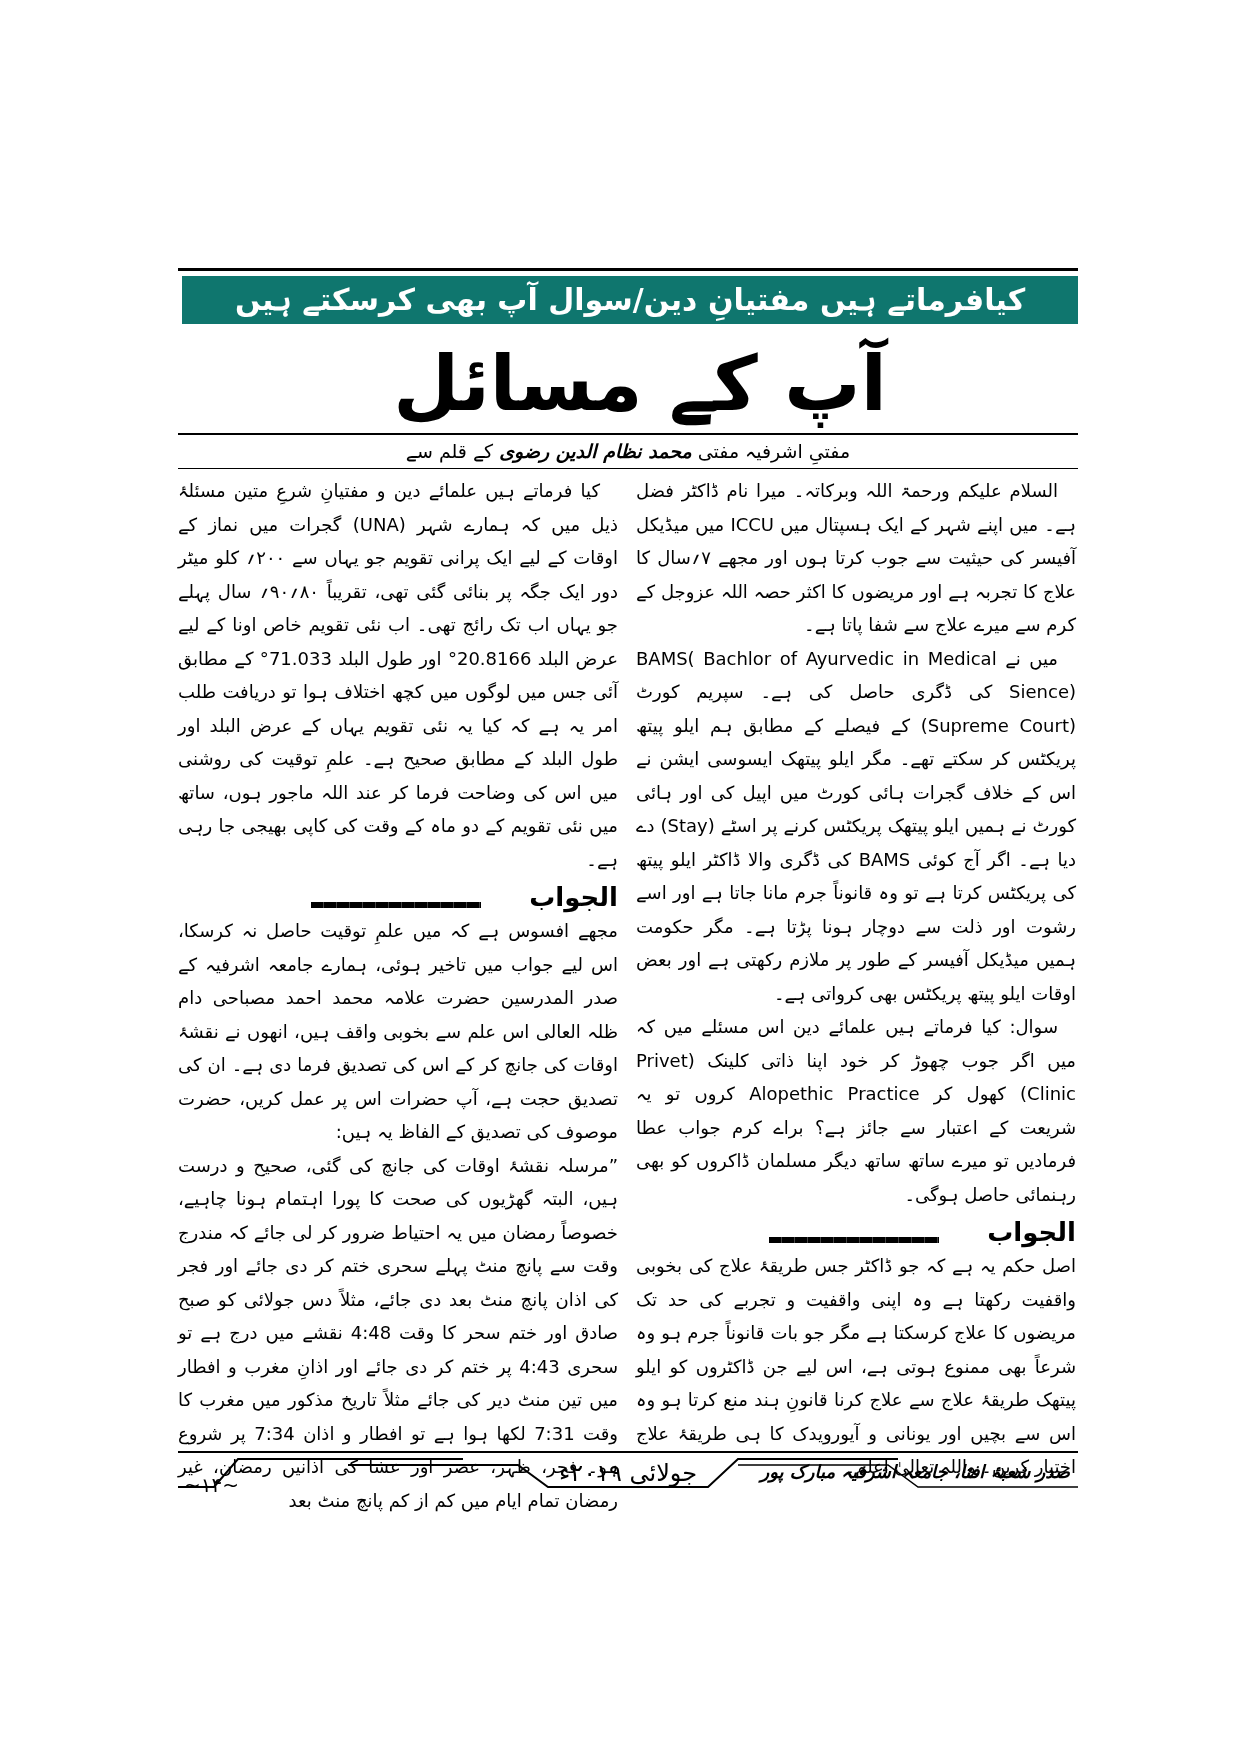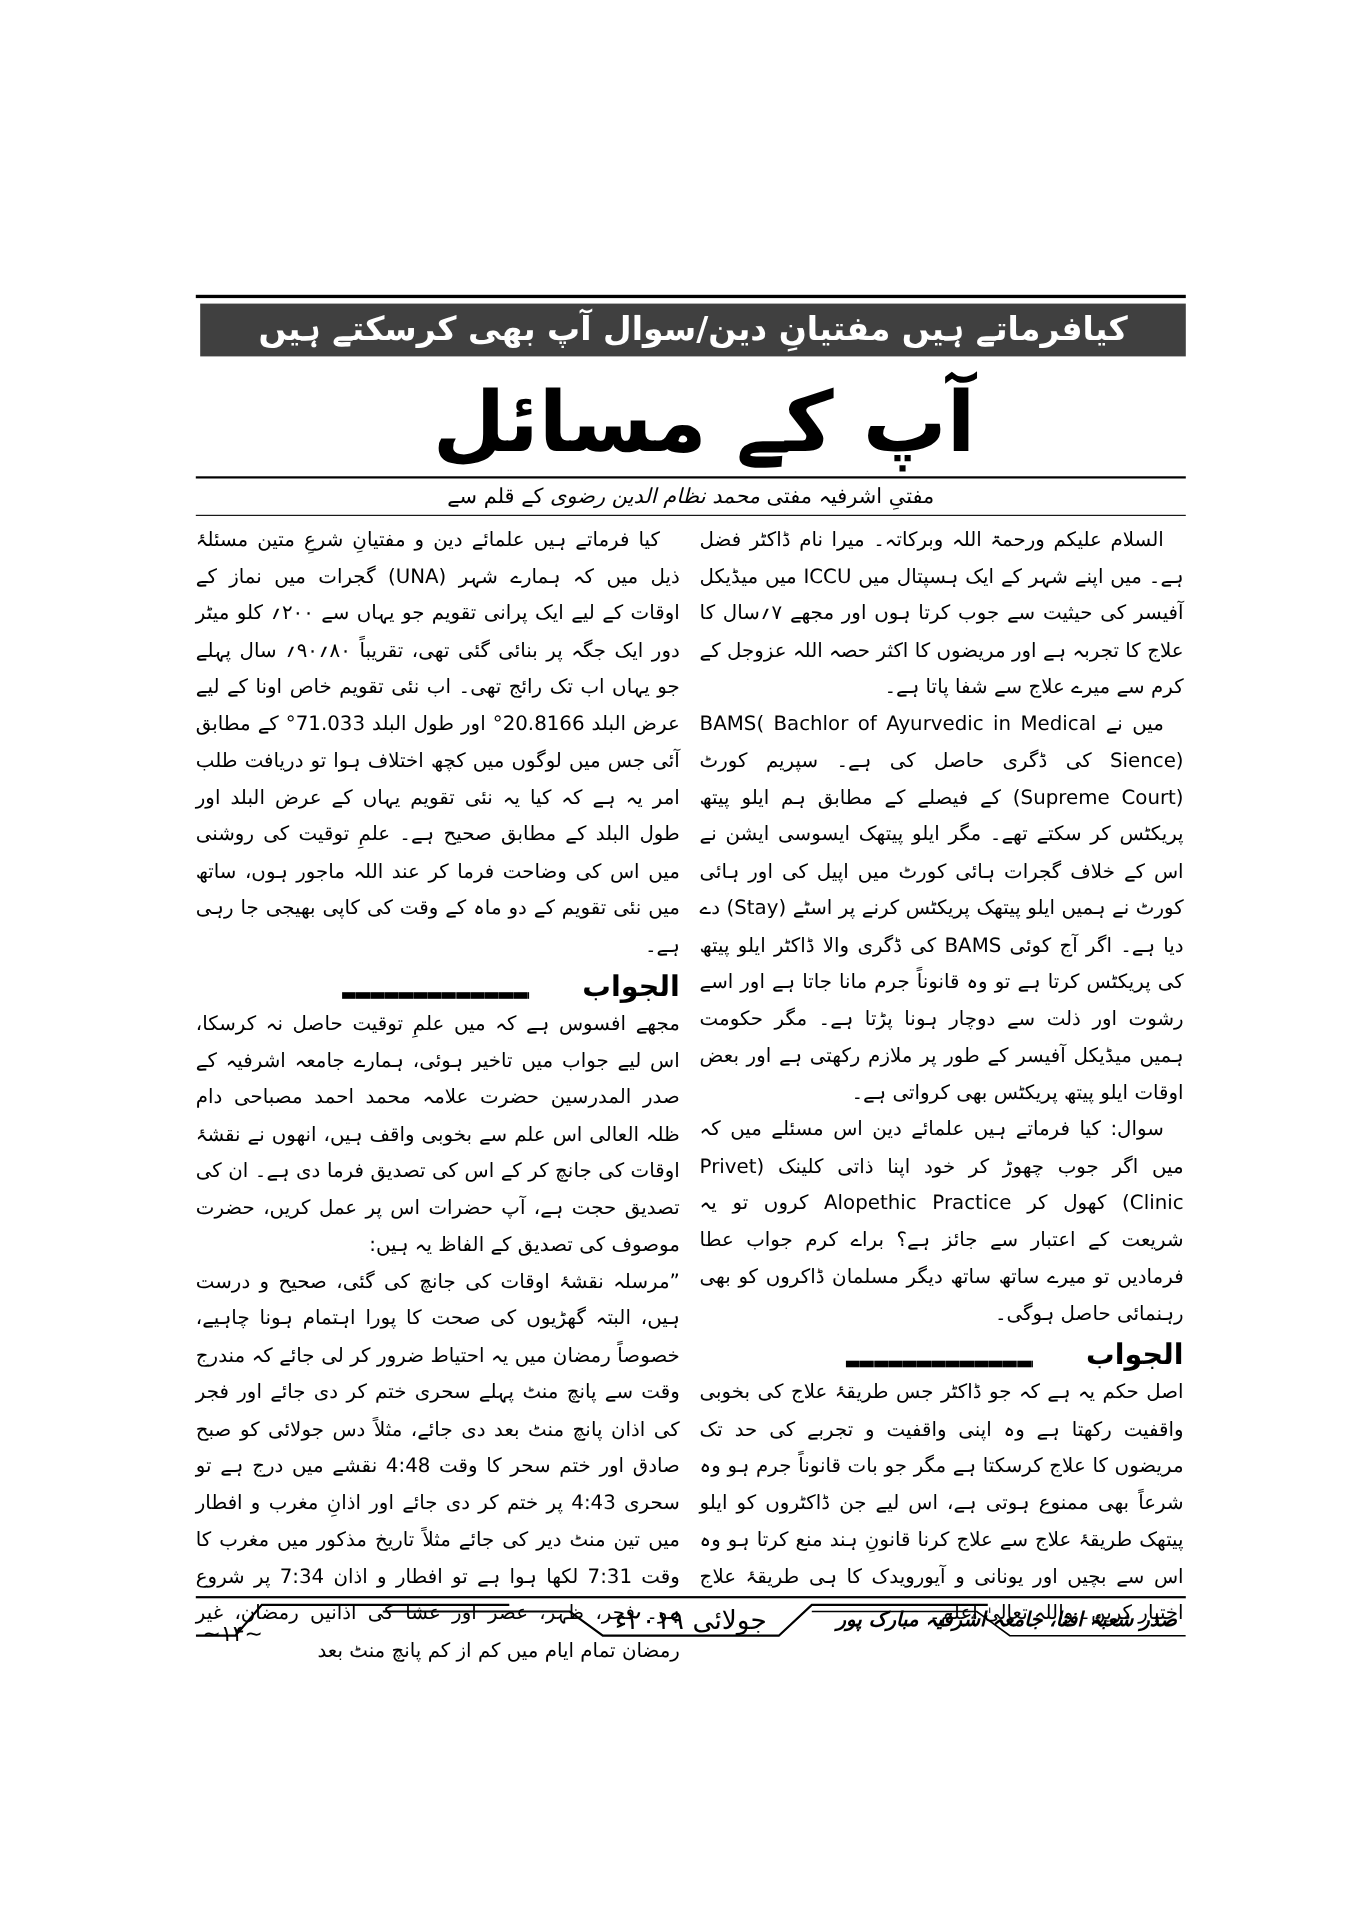--- a/index.html
+++ b/index.html
@@ -1,29 +1,29 @@
 <!DOCTYPE html>
 <html><head>
 <meta charset="utf-8">
 <style>
   html, body { margin: 0; padding: 0; background: #ffffff; }
   body { width: 1240px; height: 1754px; position: relative; overflow: hidden;
          font-family: "DejaVu Sans", sans-serif; color: #000; }
   .page { position: absolute; left: 178px; top: 268px; width: 900px; }
 
   .top-rule { position: absolute; left: 0; top: 0; width: 900px; height: 3px; background: #000; }
-  .banner { position: absolute; left: 4px; top: 8px; width: 896px; height: 48px; background: #404040;
+  .banner { position: absolute; left: 4px; top: 8px; width: 896px; height: 48px; background: #0f766e;
             color: #fff; direction: rtl; text-align: center; font-weight: bold; font-size: 30px;
             line-height: 48px; letter-spacing: 0; }
   .main-title { position: absolute; left: 12px; top: 66px; width: 900px; direction: rtl; text-align: center;
                 font-weight: 900; font-size: 76px; line-height: 100px; font-family: "DejaVu Sans", sans-serif; }
   .title-rule { position: absolute; left: 0; top: 165px; width: 900px; height: 2px; background: #000; }
   .byline { position: absolute; left: 0; top: 168px; width: 900px; direction: rtl; text-align: center;
             font-size: 19px; line-height: 30px; }
-  .byline .name { font-weight: normal; font-style: italic; }
+  .byline .name { font-weight: bold; font-style: italic; }
   .byline-rule { position: absolute; left: 0; top: 200px; width: 900px; height: 1px; background: #000; }
 
   .col { position: absolute; top: 206px; width: 440px; direction: rtl; }
   .col-right { left: 458px; }
   .col-left { left: 0; }
   .col-title { font-weight: bold; font-size: 27px; line-height: 36px; text-align: right; margin: 0 0 2px 0; }
   .para { font-size: 18px; line-height: 33.5px; text-align: justify; margin: 0; }
   .para .indent { display: inline-block; width: 18px; }
   .answer-head { display: flex; direction: rtl; align-items: flex-end; margin: 4px 0 0 0; height: 34px; gap: 48px; }
   .answer-head .label { font-weight: 900; font-size: 26px; line-height: 34px; }

